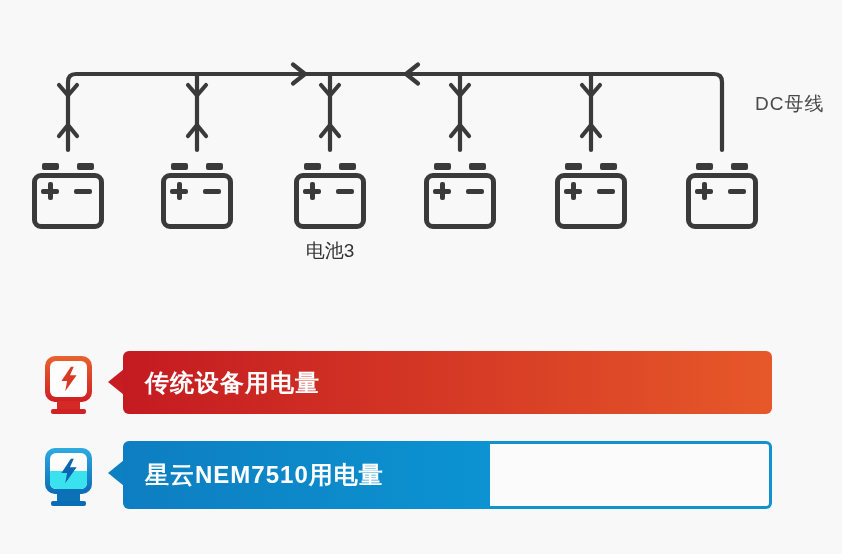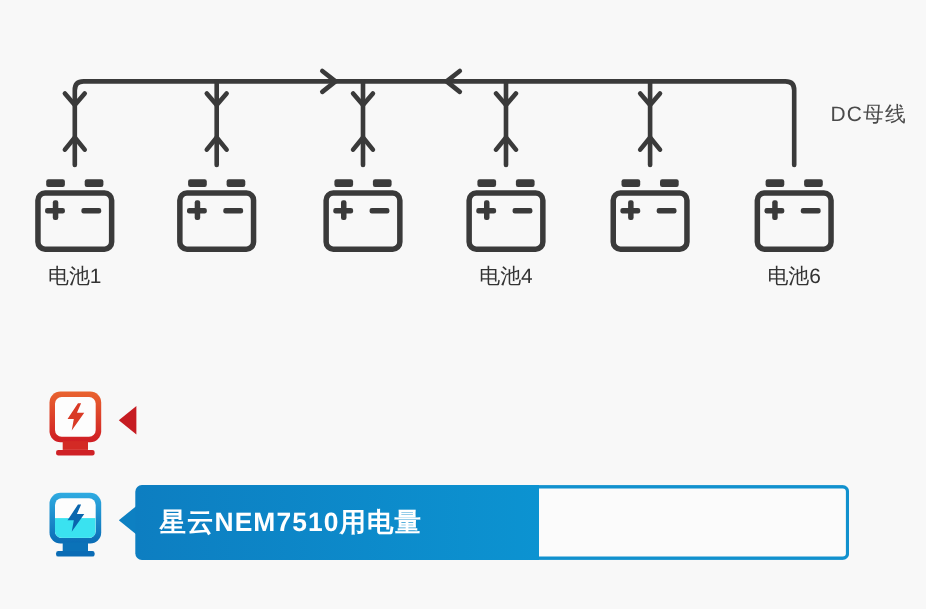--- a/index.html
+++ b/index.html
@@ -153,36 +153,38 @@
   </div>
   <div class="battery" style="left:686px">
     <div class="term l"></div>
     <div class="term r"></div>
     <div class="body"></div>
     <div class="bar plus-h"></div>
     <div class="bar plus-v"></div>
     <div class="bar minus"></div>
   </div>
 
-  <div class="battery-label" style="left:18px">电池1</div>
-  <div class="battery-label" style="left:410px">电池4</div>
-  <div class="battery-label" style="left:672px">电池6</div>
+  <div class="battery-label" style="left:280px">电池3</div>
 
   <div class="meter red">
     <div class="device">
       <div class="screen">
         <svg class="bolt" width="19" height="26" viewBox="0 0 20 26">
           <path d="M12 0 L2 15 H8 L6 26 L18 9 H11 L15 0 Z" fill="#d93a26"></path>
         </svg>
       </div>
     </div>
     <div class="neck"></div>
     <div class="foot"></div>
   </div>
   <div class="tail red"></div>
+  <div class="hbar red">
+    <div class="fill" style="width: 100%;"></div>
+    <div class="bar-label">传统设备用电量</div>
+  </div>
 
   <div class="meter blue">
     <div class="device">
       <div class="screen">
         <div class="liquid"></div>
         <svg class="bolt" width="19" height="26" viewBox="0 0 20 26">
           <path d="M12 0 L2 15 H8 L6 26 L18 9 H11 L15 0 Z" fill="#0a66ae"></path>
         </svg>
       </div>
     </div>

